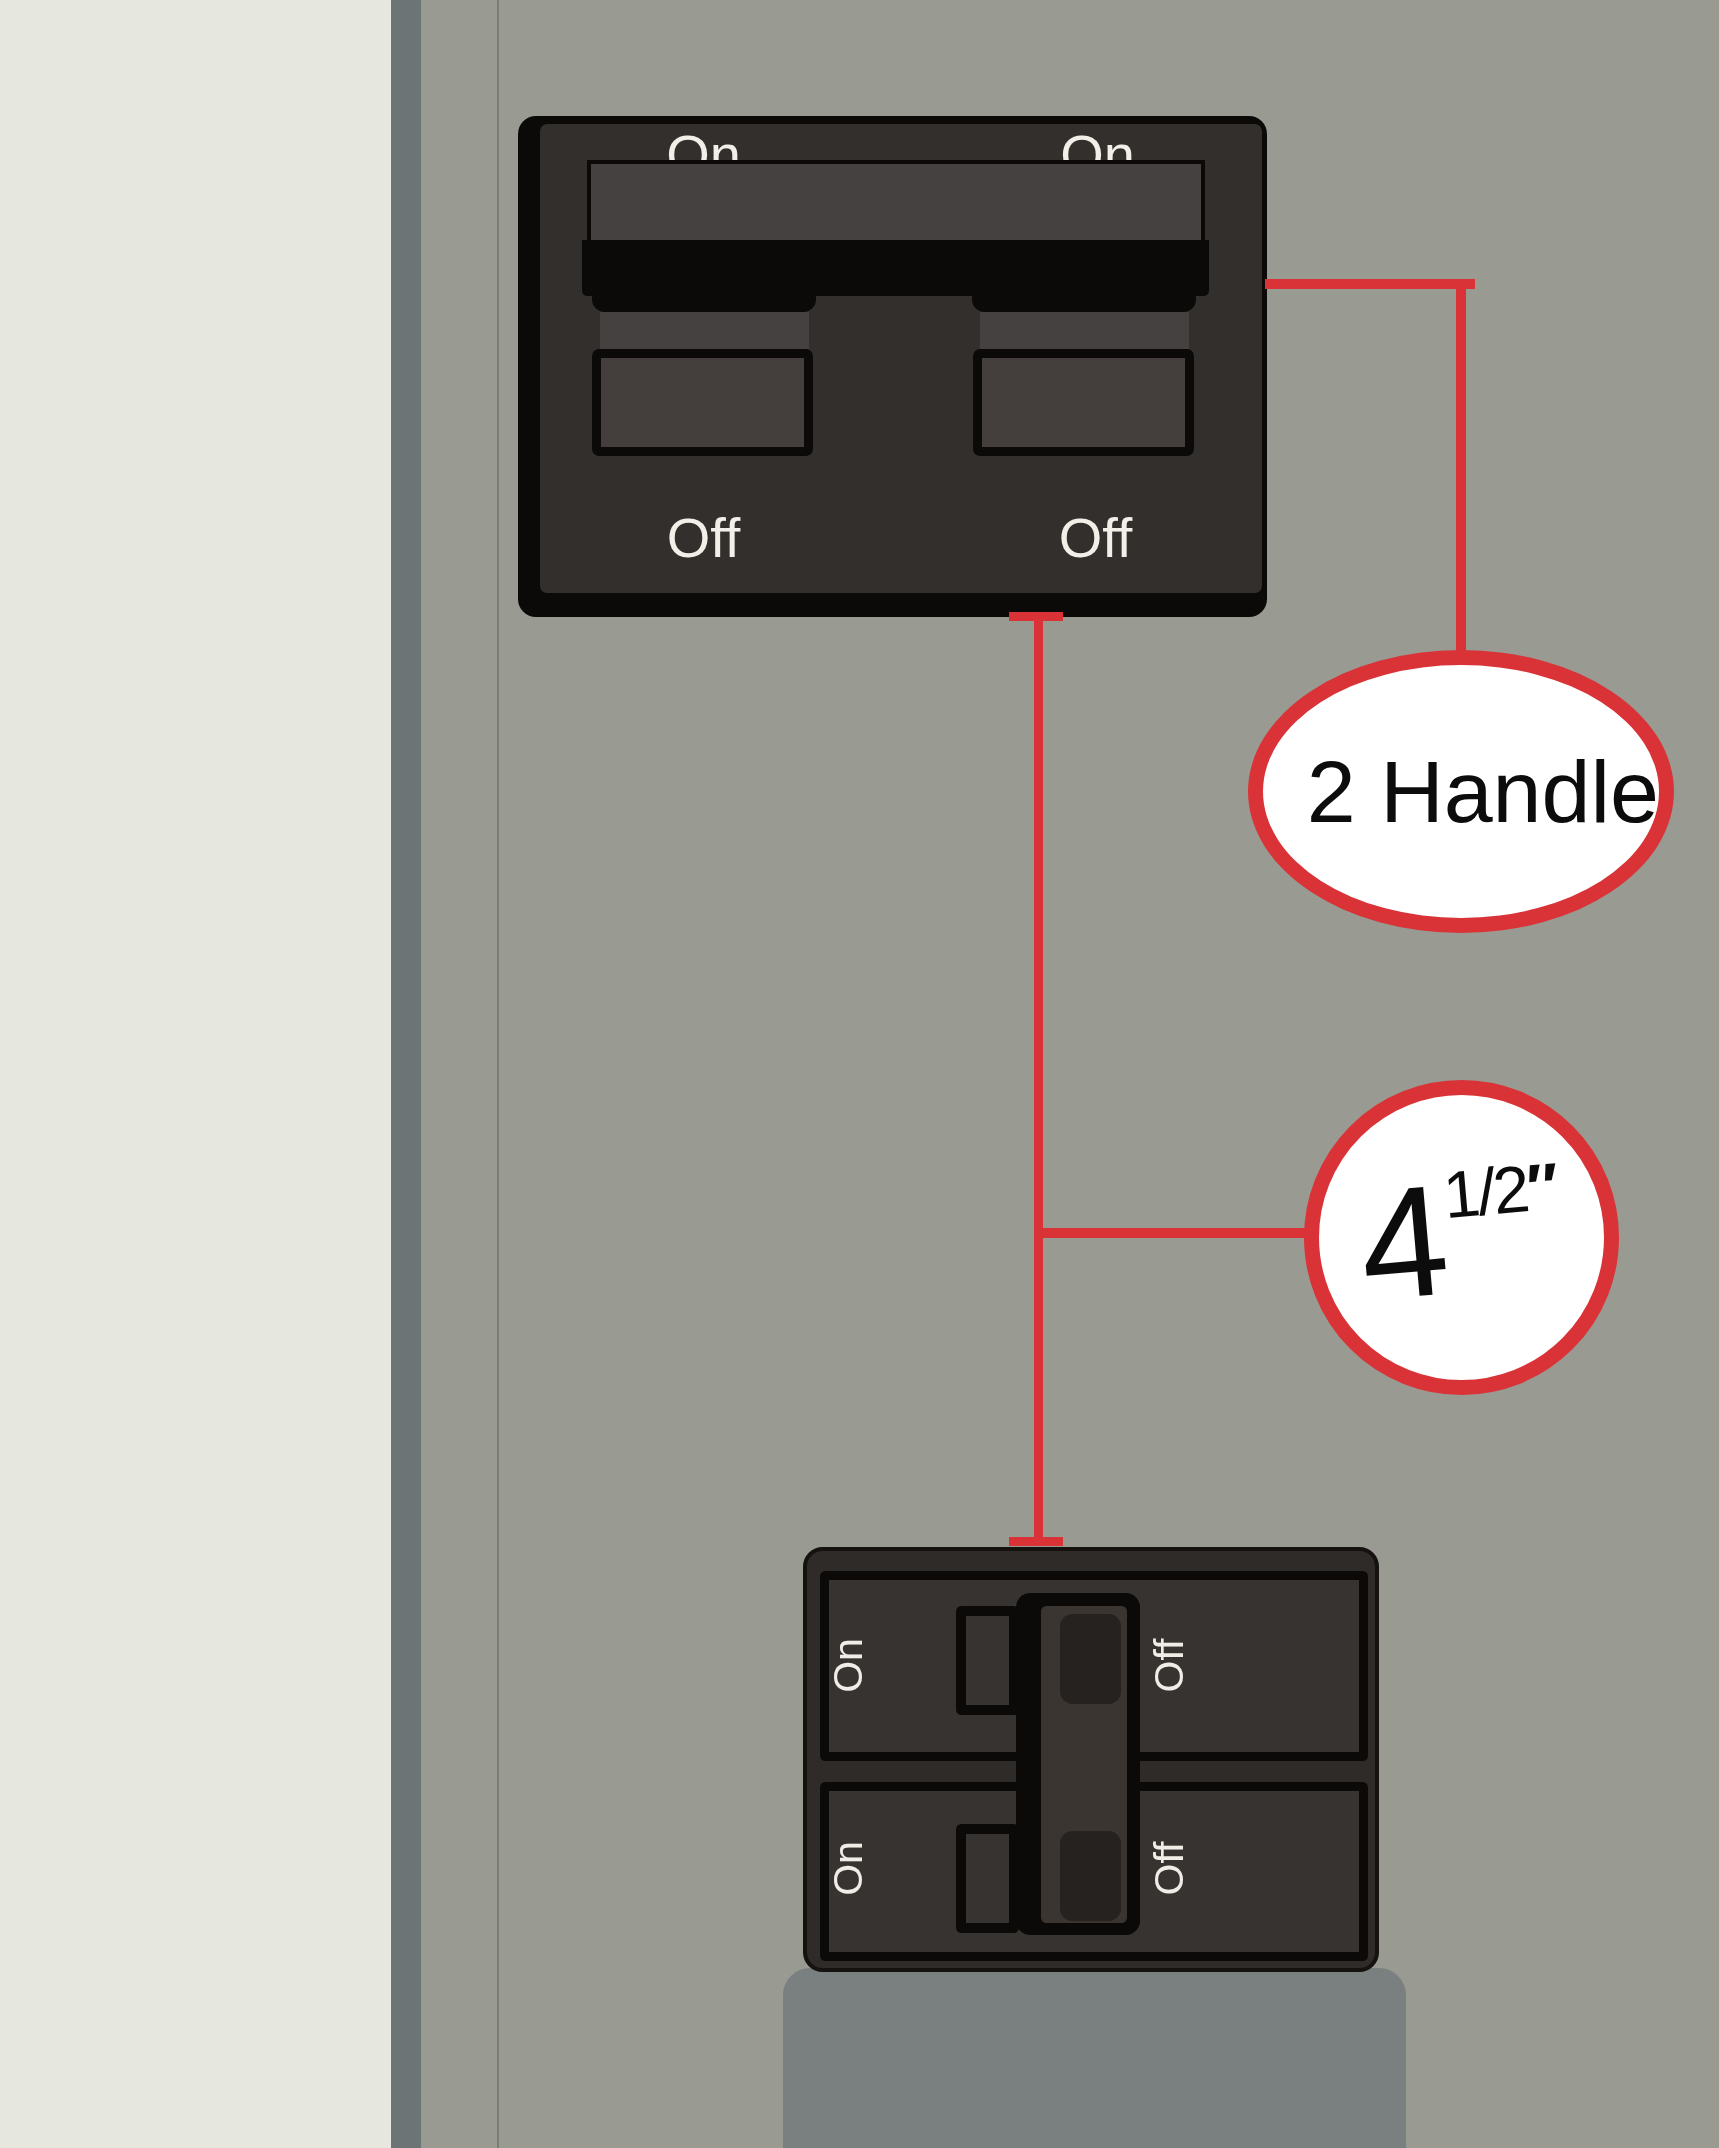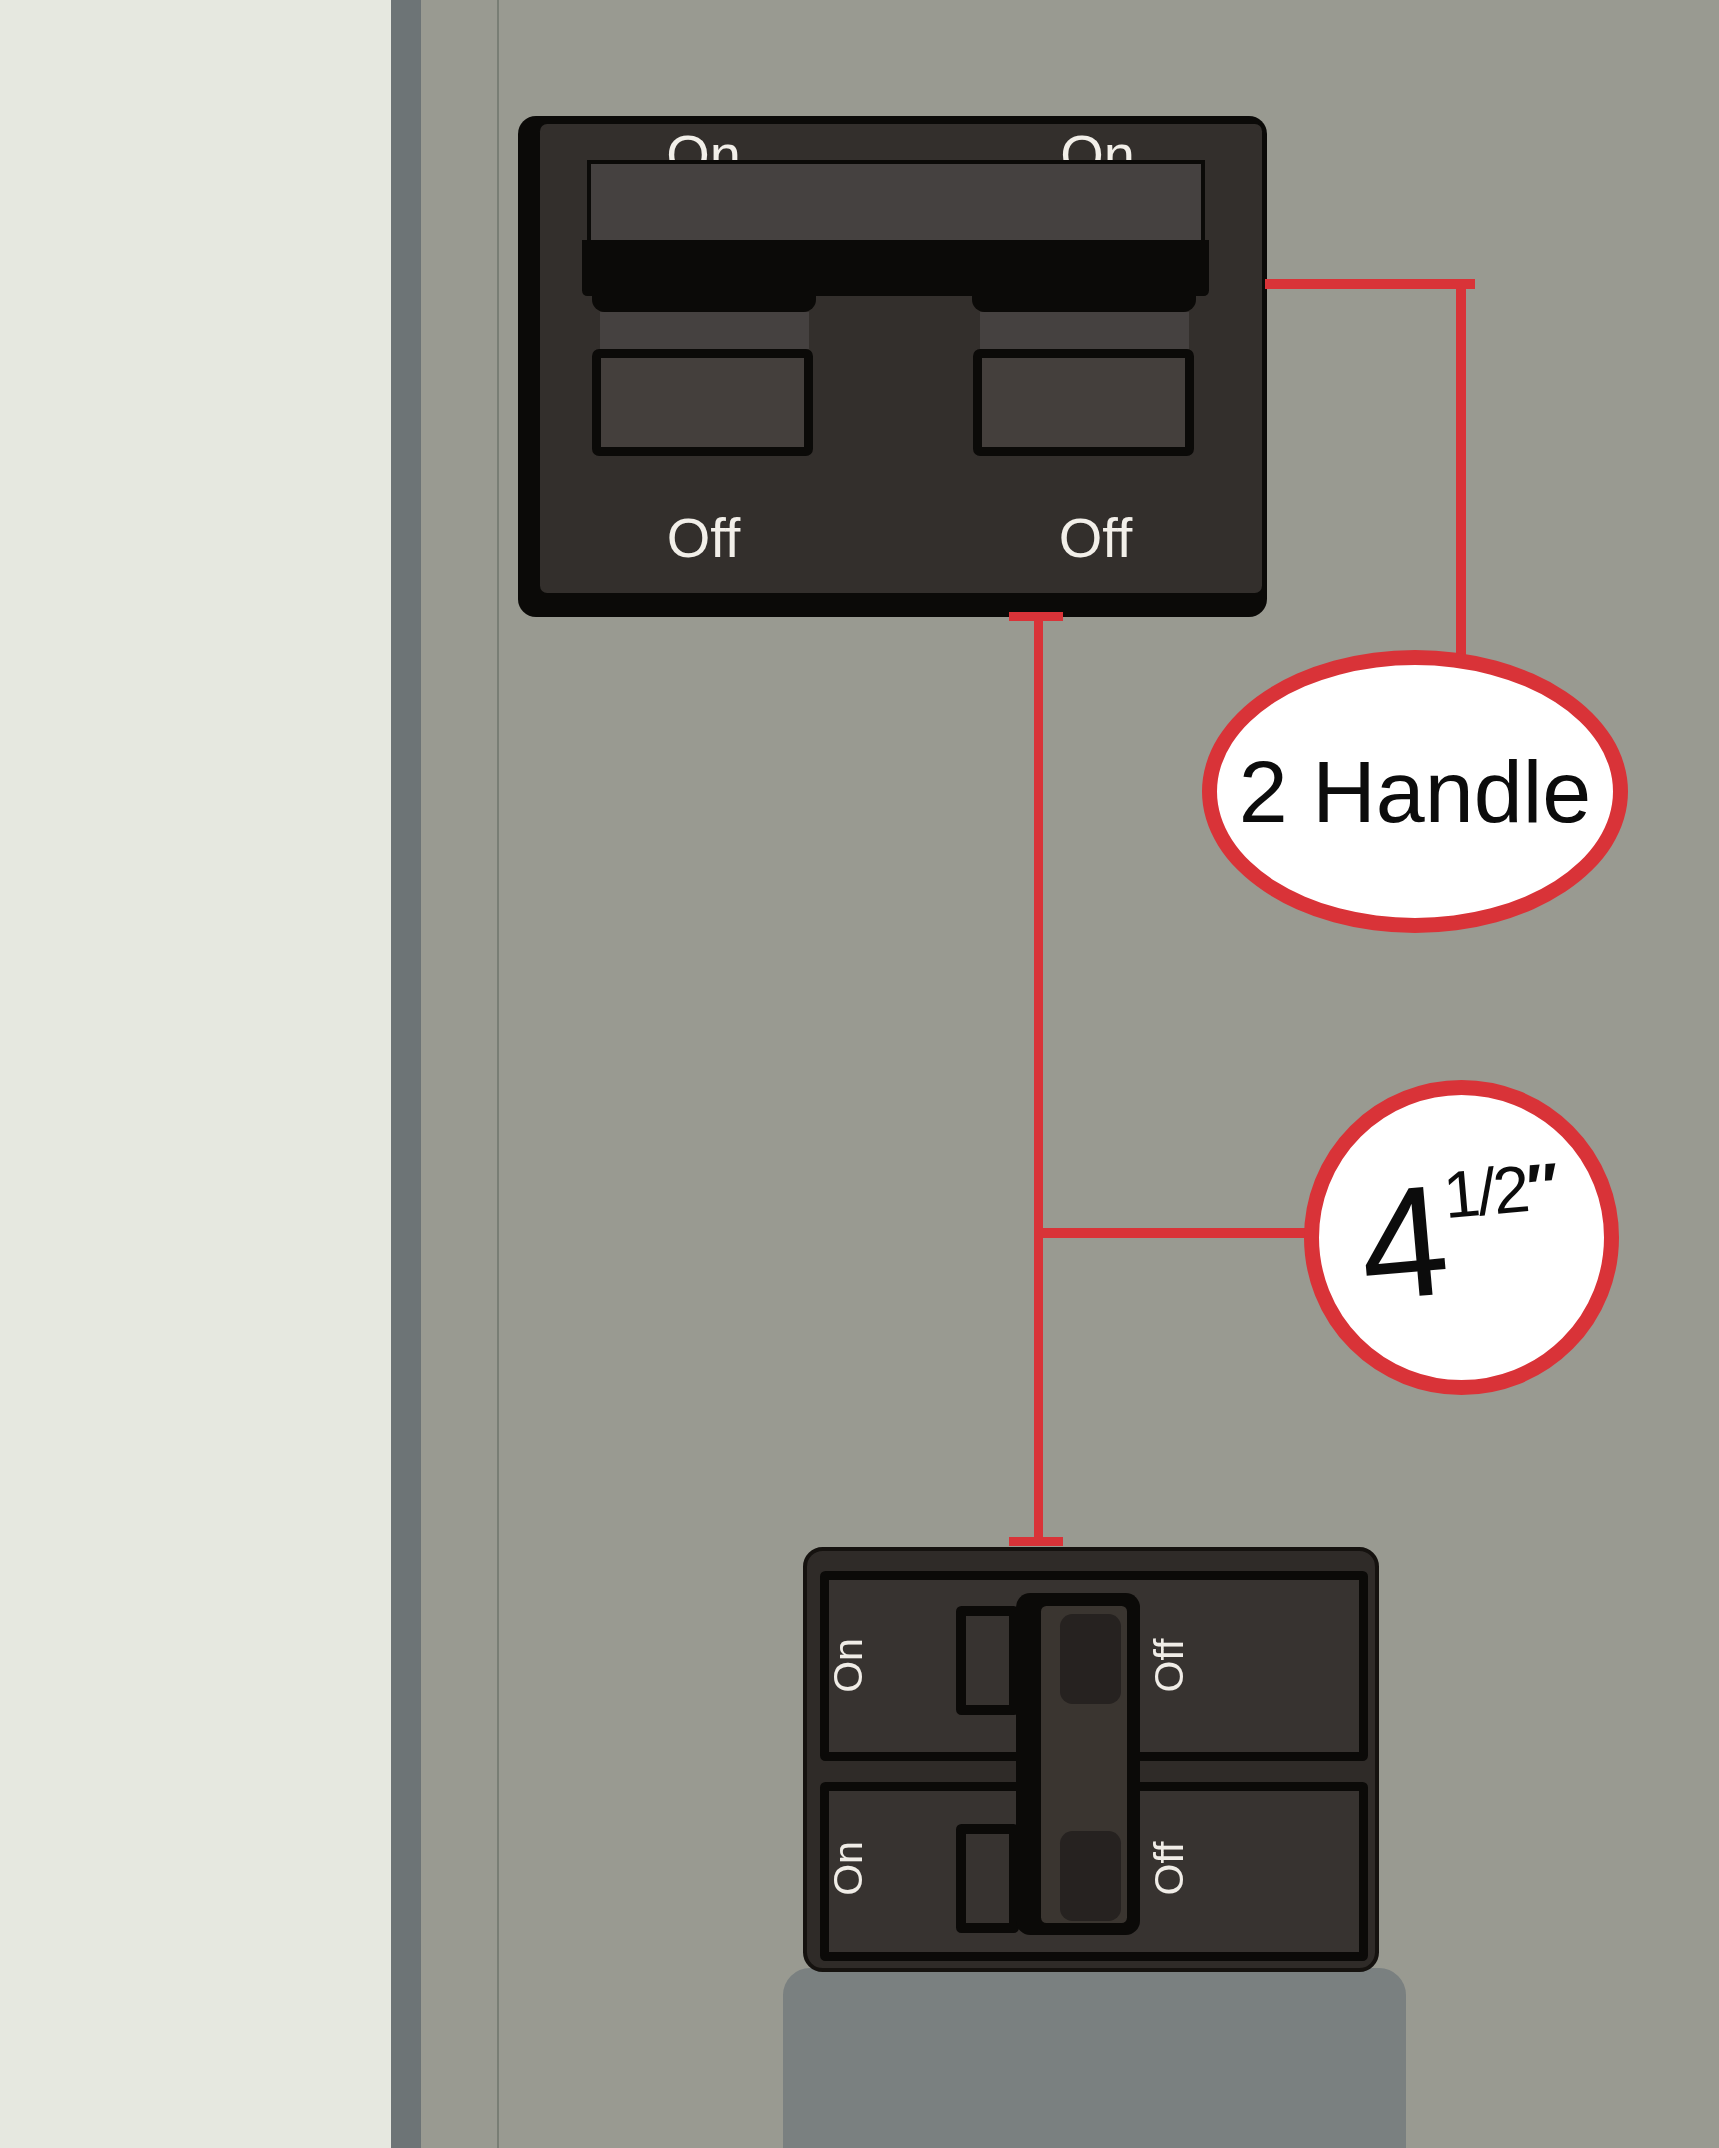--- a/index.html
+++ b/index.html
@@ -44,21 +44,21 @@
   .lineA-v { left: 1456px; top: 279px; width: 9.9px;  height: 385px; }
   .center-line { left: 1034px; top: 616px; width: 9px; height: 925px; }
   .tick-top    { left: 1009px; top: 612px;  width: 54px; height: 9px; }
   .tick-bottom { left: 1009px; top: 1537px; width: 54px; height: 9px; }
   .branch-h    { left: 1034px; top: 1228px; width: 271px; height: 9.9px; }
 
   
   .callout { background: #ffffff; border: 15px solid #d93338; border-radius: 50%;
              display: flex; flex-direction: column; align-items: center; justify-content: center;
              color: #0c0c0c; }
-  .callout-main { left: 1202px; top: 650px; width: 426px; height: 283px; font-size: 88px; line-height: 1.15; }
+  .callout-main { left: 1248px; top: 650px; width: 426px; height: 283px; font-size: 88px; line-height: 1.15; align-items: flex-end; }
   .callout-dist { left: 1304px; top: 1080px; width: 315px; height: 315px; }
   .dist-text { display: flex; align-items: flex-start; transform: rotate(-5deg); }
   .dist-whole { font-size: 157px; line-height: 1; }
   .dist-frac  { font-size: 66px; line-height: 1; margin-top: 1.8px; letter-spacing: -2.7px; }
   .dist-unit  { font-size: 66px; line-height: 1; margin-top: 1.8px; font-weight: bold; }
 
   
   .socket-housing { left: 783px; top: 1968px; width: 623px; height: 182px; background: #7a8080; border-radius: 27px 27px 0 0; }
 
   

